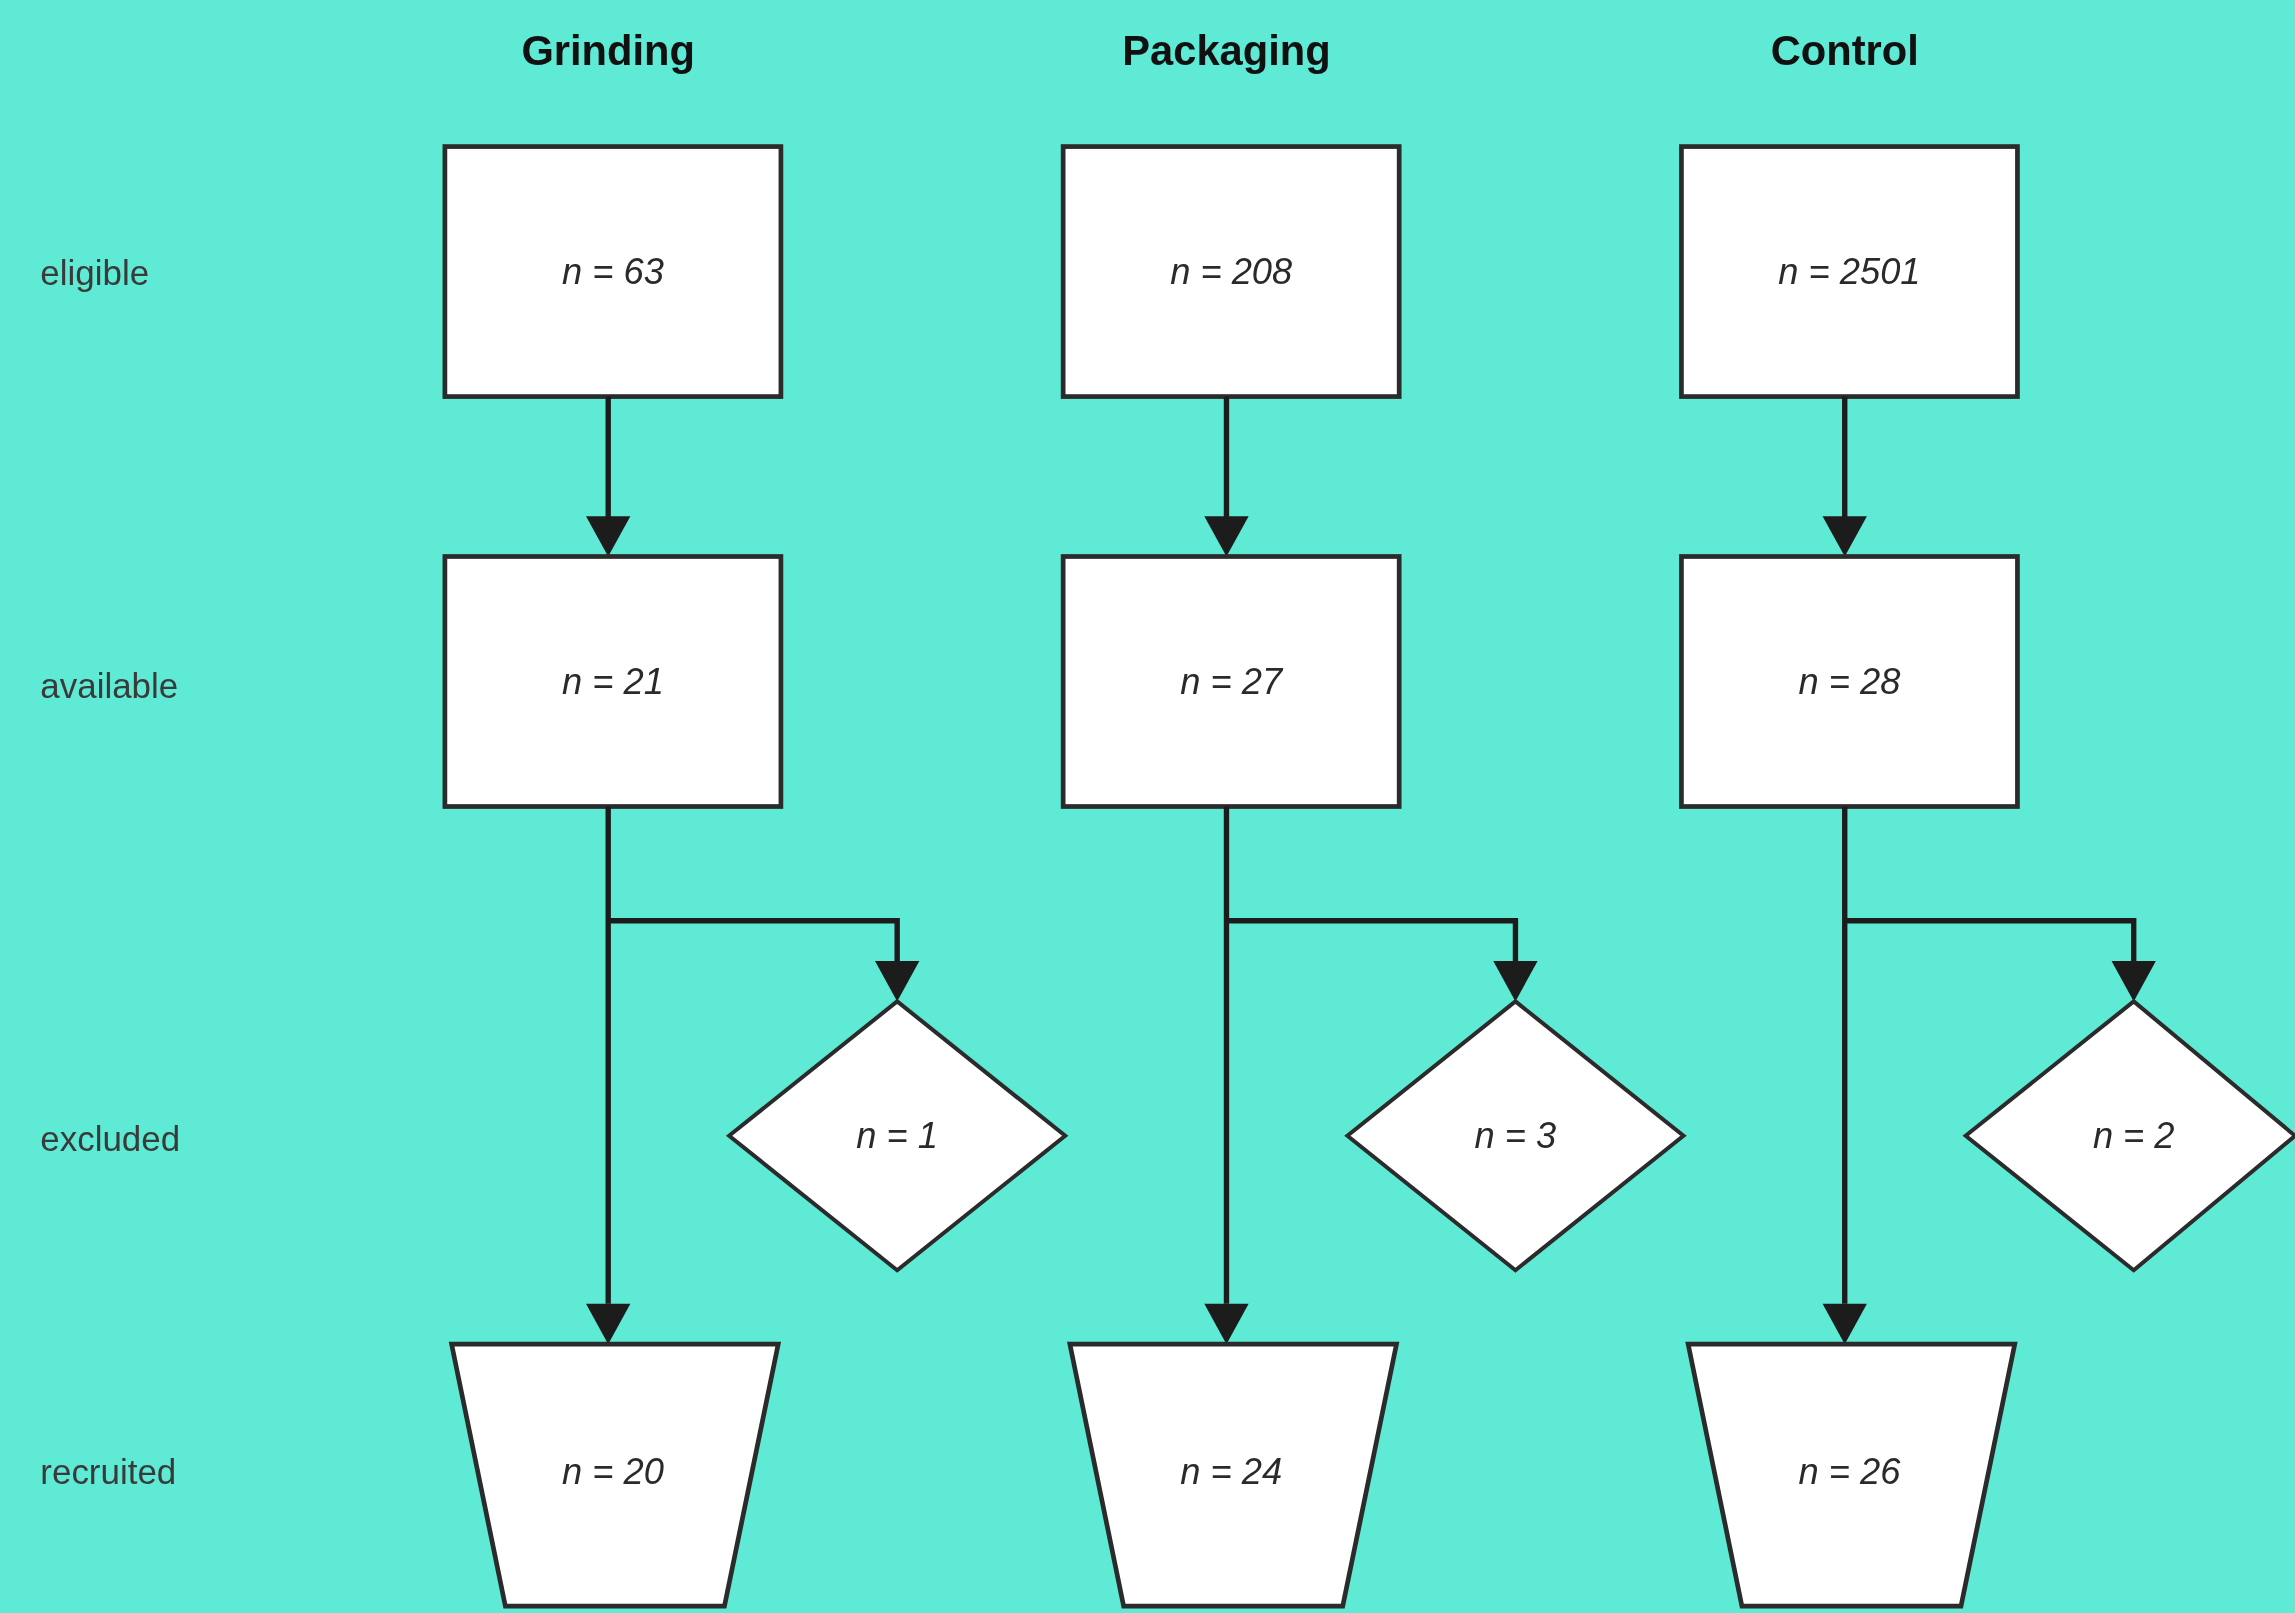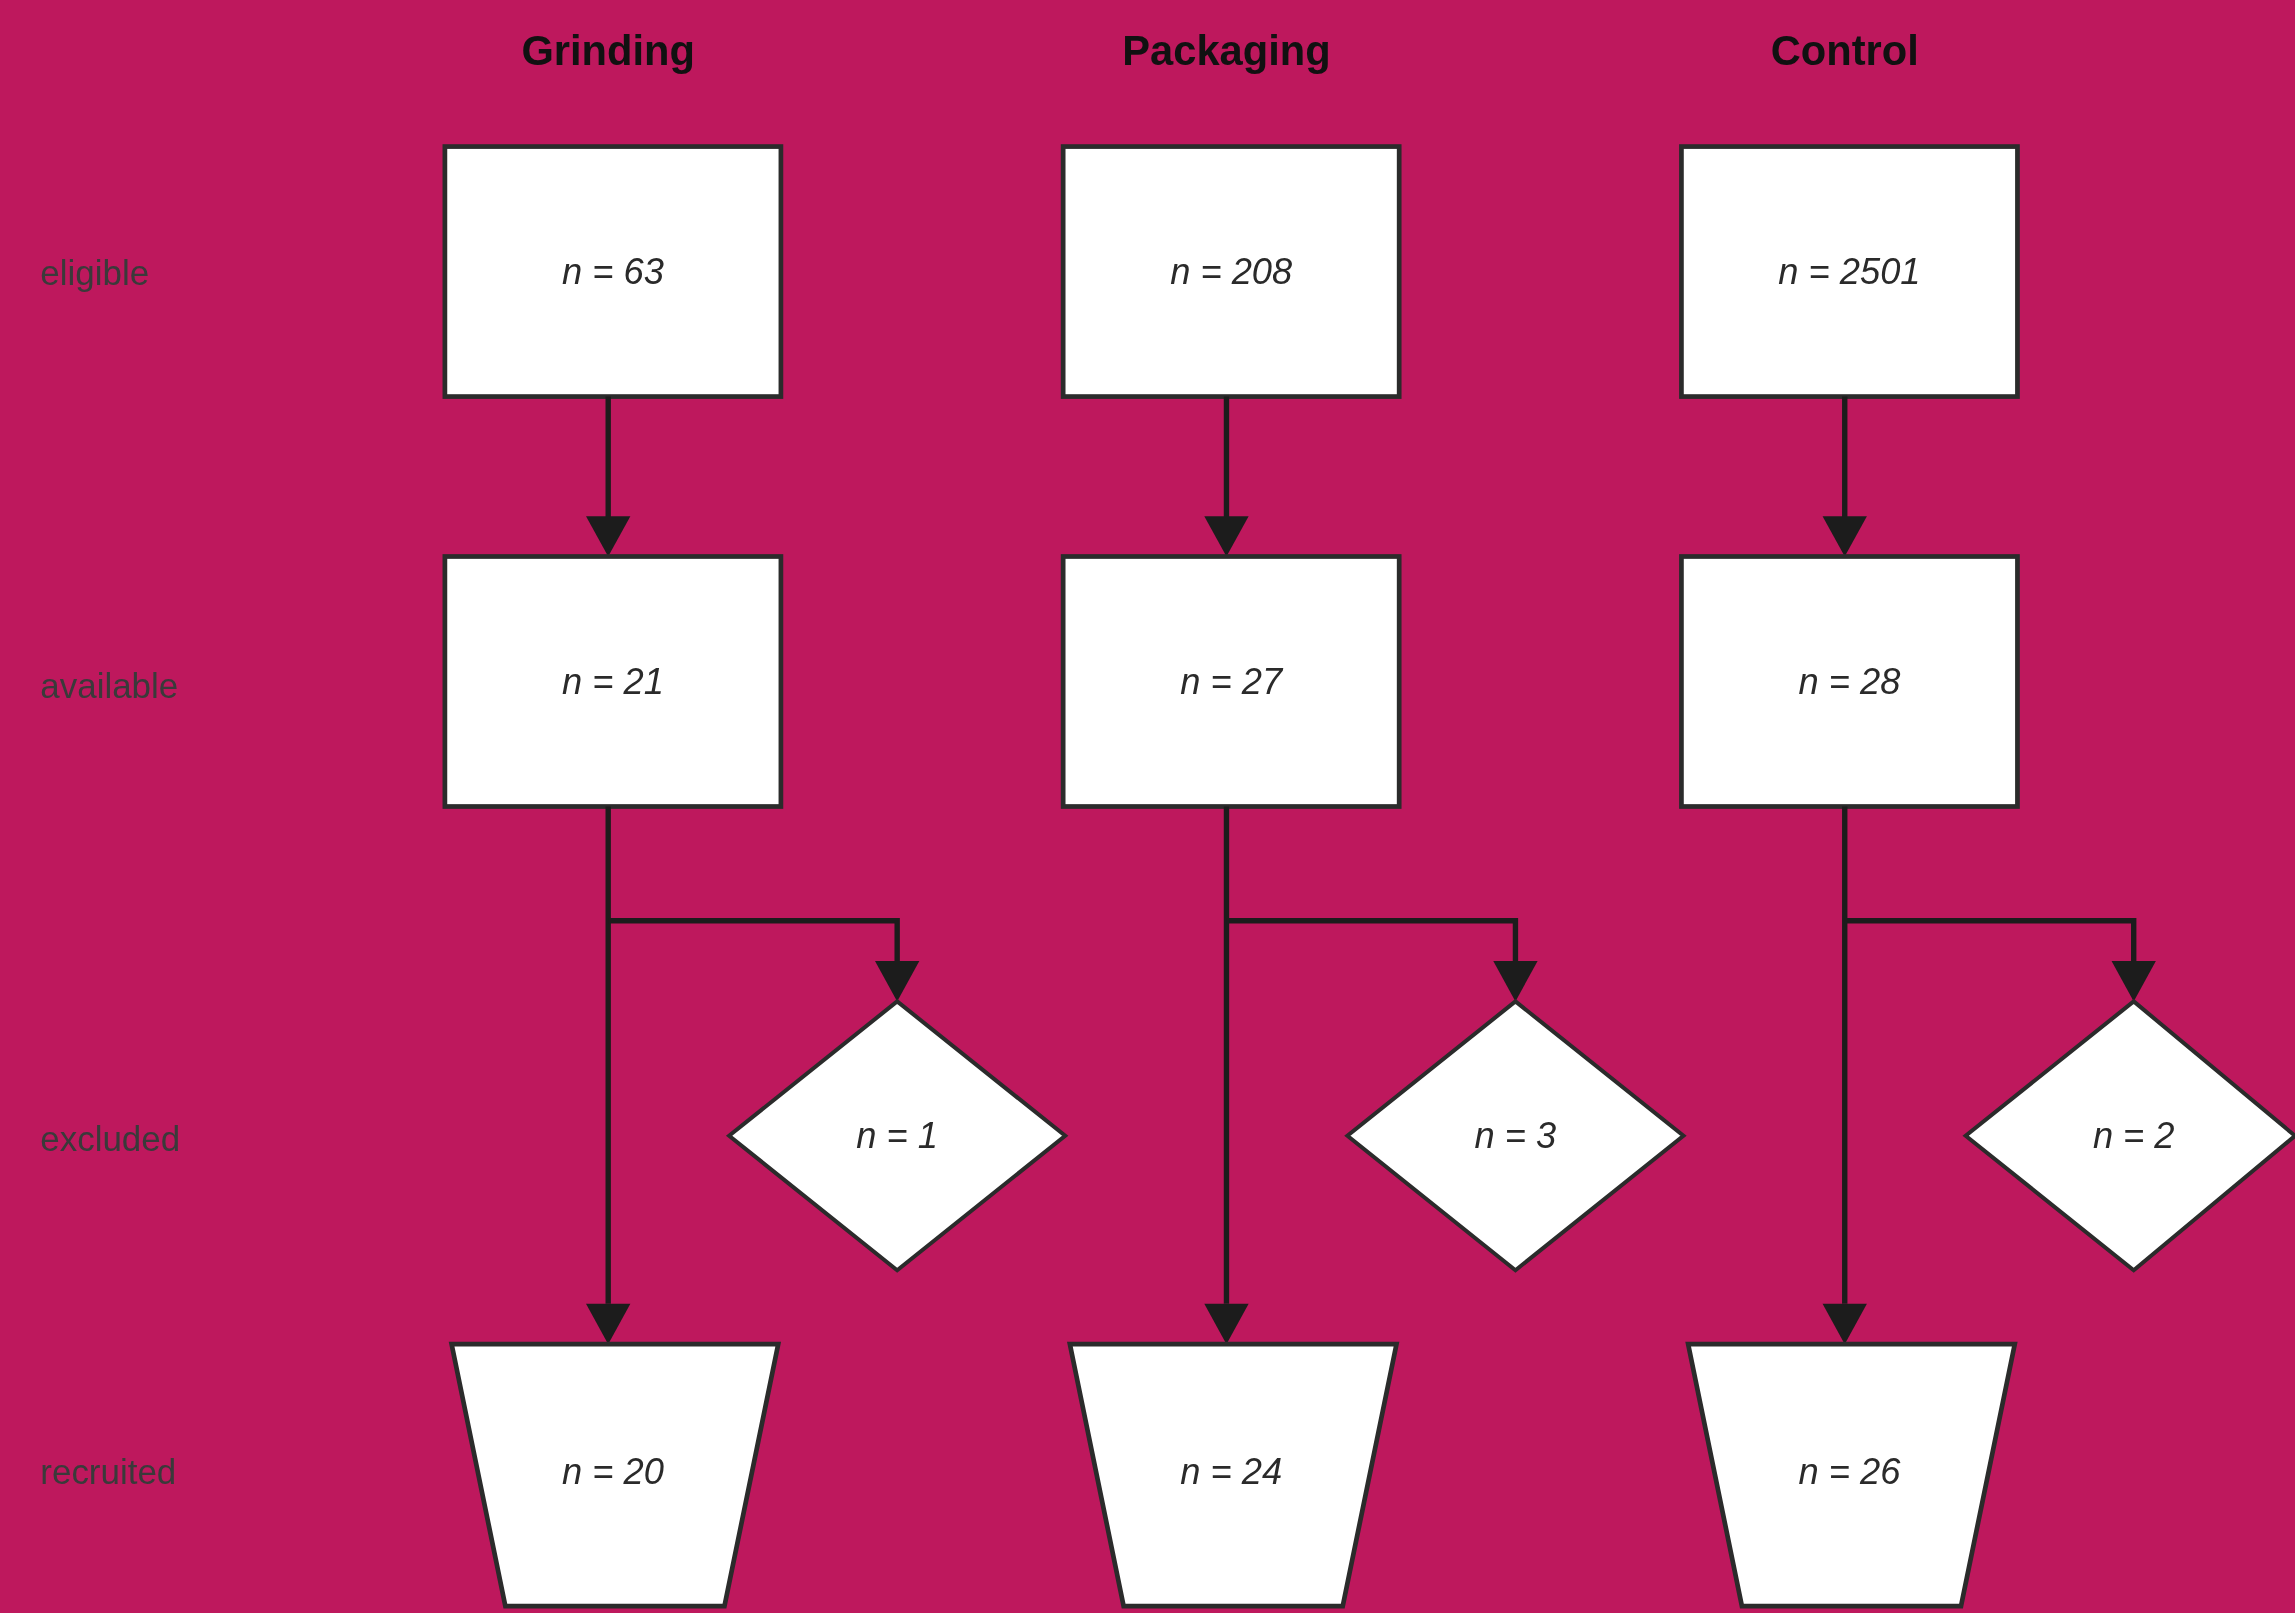--- a/index.html
+++ b/index.html
@@ -7,21 +7,21 @@
     padding: 0;
     background: #ffffff;
   }
   body {
     font-family: "Liberation Sans", sans-serif;
   }
   #canvas {
     position: relative;
     width: 2295px;
     height: 1613px;
-    background: #be185d;
+    background: #5eead4;
     overflow: hidden;
   }
   svg#flow {
     position: absolute;
     left: 0;
     top: 0;
     width: 2295px;
     height: 1613px;
   }
   .col-header {

